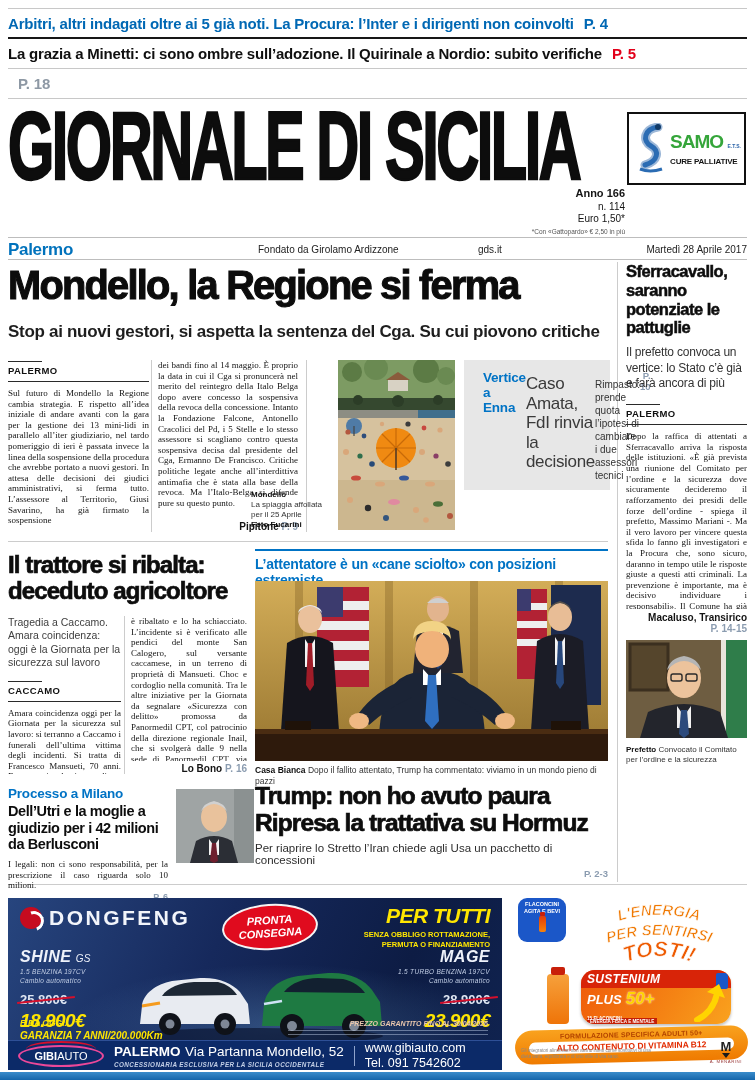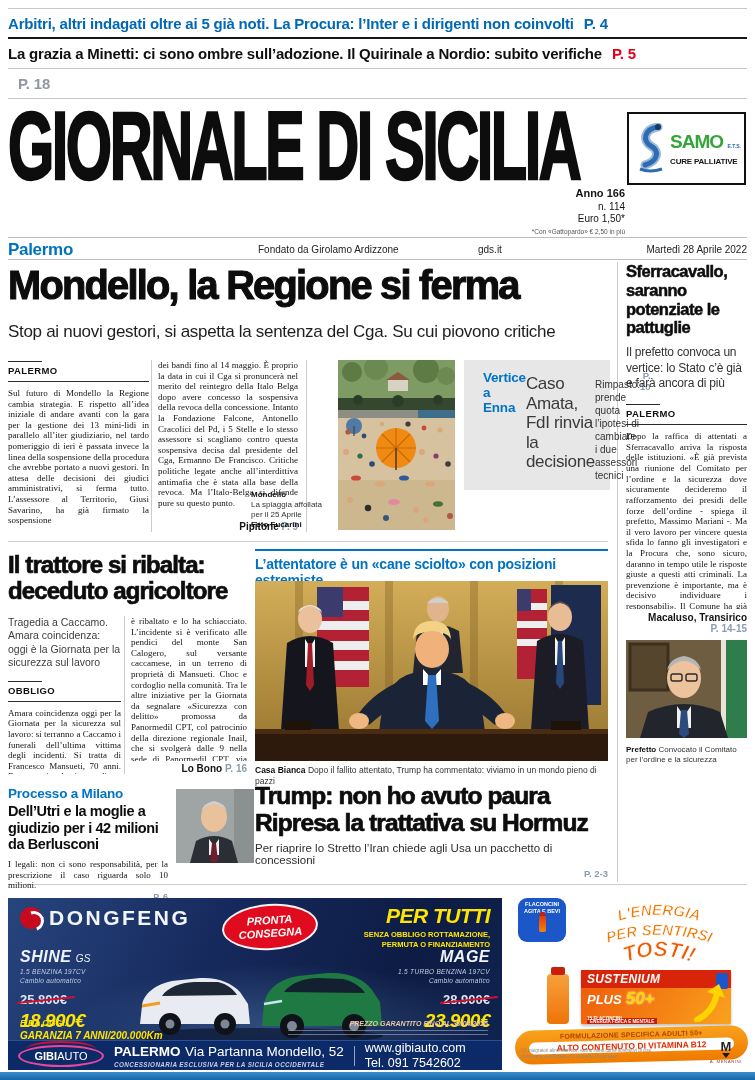--- a/index.html
+++ b/index.html
@@ -47,21 +47,21 @@
   .box-kicker{font-size:13.5px;font-weight:800;color:#0073c5;letter-spacing:-.2px}
   .box-head{font-weight:400;color:#3a3a3a;letter-spacing:-.3px}
   .vrule{position:absolute;width:1px;background:#ccc}
   .hrule{position:absolute;height:1px;background:#ccc}
   .caption{font-size:8px;line-height:1.25;color:#333}
   .caption b{color:#111}
 
   
   .lead-h1{position:absolute;left:8px;top:262px;width:606px;font-size:41px;font-weight:800;letter-spacing:-1.8px;color:#0c0c0c;
     white-space:nowrap;-webkit-text-stroke:1.1px #0c0c0c;transform:scaleX(.97);transform-origin:0 0}
-  .lead-sub{position:absolute;left:8px;top:322px;width:606px;font-size:17px;font-weight:400;letter-spacing:-.3px;color:#1e1e1e}
+  .lead-sub{position:absolute;left:8px;top:322px;width:606px;font-size:17px;font-weight:700;letter-spacing:-.3px;color:#1e1e1e}
   .lead-col1{position:absolute;left:8px;top:358px;width:141px;height:174px;overflow:hidden}
   .lead-col1 .serif{margin-top:6px}
   .lead-col2{position:absolute;left:158px;top:360px;width:140px;height:172px;display:flex;flex-direction:column}
   .lead-col2 .serif{flex:1;overflow:hidden}
   .lead-capcol{position:absolute;left:251px;top:360px;width:80px;height:170px;display:flex;flex-direction:column;justify-content:flex-end}
   .beach-ph{position:absolute;left:338px;top:360px;width:117px;height:170px}
   .enna-box{position:absolute;left:464px;top:360px;width:146px;height:130px;padding:10px 19px 8px;display:flex;flex-direction:row}
   .enna-head{font-size:17px;line-height:1.15;margin-top:4px}
   .enna-text{font-size:10px;line-height:1.3;color:#333;margin-top:auto}
   .enna-page{text-align:right;font-size:9.5px}
@@ -148,21 +148,21 @@
 
   .ad-su{position:absolute;left:513px;top:898px;width:237px;height:168px;background:#fff}
   .su-badge{position:absolute;left:5px;top:0;width:48px;height:44px;background:#1b57c8;border-radius:9px;padding:3px 2px;
     color:#fff;font-size:5.5px;font-weight:800;text-align:center;line-height:1.2}
   .su-bottle-s{width:7px;height:16px;background:linear-gradient(#e23b0a,#f5820a);border-radius:2px;margin:2px auto 0;position:relative}
   .su-bottle-s::before{content:"";position:absolute;left:1px;top:-4px;width:5px;height:4px;background:#c81f0a;border-radius:1px}
   .su-arc{position:absolute;left:58px;top:0;width:176px;height:74px}
   .su-prod{position:absolute;left:10px;top:72px;width:217px;height:54px}
   .su-bottle{position:absolute;left:24px;bottom:0;width:22px;height:50px;background:linear-gradient(#f6a13c,#ef7408);border-radius:4px}
   .su-bottle::before{content:"";position:absolute;left:4px;top:-7px;width:14px;height:8px;background:#c81f0a;border-radius:2px}
-  .su-box{position:absolute;left:58px;top:0;width:150px;height:54px;border-radius:1px;overflow:hidden;
+  .su-box{position:absolute;left:58px;top:0;width:150px;height:54px;border-radius:14px;overflow:hidden;
     background:linear-gradient(120deg,#ef5a0a,#f58414 60%,#f9a21e);box-shadow:0 2px 3px rgba(0,0,0,.25)}
   .su-box-band{background:#d82408;padding:2px 6px;font-size:12px;font-weight:800;font-style:italic;color:#fff;letter-spacing:.3px}
   .su-box-line2{padding:1px 6px 0;display:flex;align-items:baseline;gap:4px}
   .su-plus{font-size:13px;font-weight:800;font-style:italic;color:#fff}
   .su-50{font-size:17px;font-weight:800;font-style:italic;color:#ffd400;text-shadow:0 0 2px #fff}
   .su-sub{margin:1px 6px 0;background:#c41e06;color:#fff;font-size:4.6px;font-weight:800;padding:1px 3px;display:inline-block}
   .su-count{position:absolute;left:6px;bottom:3px;font-size:4.6px;font-weight:800;color:#fff}
   .su-arrow{position:absolute;right:4px;bottom:2px;width:34px;height:40px}
   .su-miniband{position:absolute;right:3px;top:3px;width:12px;height:16px;background:#1b57c8;border-radius:2px}
   .su-band{position:absolute;left:2px;top:130px;width:233px;height:34px;border-radius:17px;transform:rotate(-1.5deg);
@@ -216,21 +216,21 @@
     <div class="issue-anno">Anno 166</div>
     <div class="issue-num">n. 114</div>
     <div class="issue-price">Euro 1,50*</div>
     <div class="issue-note">*Con «Gattopardo» € 2,50 in più</div>
   </div>
 
   <div class="dateline">
     <span class="dl-edition">Palermo</span>
     <span class="dl-founded">Fondato da Girolamo Ardizzone</span>
     <span class="dl-site">gds.it</span>
-    <span class="dl-date">Martedì 28 Aprile 2022</span>
+    <span class="dl-date">Martedì 28 Aprile 2017</span>
   </div>
 
   <div class="vrule" style="left:617px;top:262px;height:620px"></div>
   <div class="vrule" style="left:151px;top:360px;height:172px"></div>
   <div class="vrule" style="left:306px;top:360px;height:172px"></div>
   <div class="vrule" style="left:124px;top:616px;height:158px"></div>
   <div class="hrule" style="left:8px;top:541px;width:600px"></div>
   <div class="hrule" style="left:8px;top:884px;width:739px"></div>
 
   <h1 class="lead-h1">Mondello, la Regione si ferma</h1>
@@ -307,21 +307,21 @@
     <div class="enna-text">Rimpasto: prende quota l’ipotesi di cambiare i due assessori tecnici</div>
     <div class="enna-page pg-ref">P. 10</div>
   </div>
 
   <div class="trat-h">
     <div>Il trattore si ribalta:</div>
     <div>deceduto agricoltore</div>
   </div>
   <div class="trat-colA">
     <div class="trat-sub">Tragedia a Caccamo. Amara coincidenza: oggi è la Giornata per la sicurezza sul lavoro</div>
-    <div class="kicker">OBBLIGO</div>
+    <div class="kicker">CACCAMO</div>
     <p class="serif" style="margin-top:6px">Amara coincidenza oggi per la Giornata per la sicurezza sul lavoro: si terranno a Caccamo i funerali dell’ultima vittima degli incidenti. Si tratta di Francesco Mansueti, 70 anni. Era un piccolo imprenditore agricolo: stava lavorando sul suo trattore che si</p>
   </div>
   <div class="trat-colB">
     <p class="serif">è ribaltato e lo ha schiacciato. L’incidente si è verificato alle pendici del monte San Calogero, sul versante caccamese, in un terreno di proprietà di Mansueti. Choc e cordoglio nella comunità. Tra le altre iniziative per la Giornata da segnalare «Sicurezza con delitto» promossa da Panormedil CPT, col patrocinio della direzione regionale Inail, che si svolgerà dalle 9 nella sede di Panormedil CPT, via Borremans 17 a Palermo.</p>
     <div class="byline-row">
       <span>Lo Bono</span>
       <span class="pg-ref">P. 16</span>
     </div>
   </div>
 

